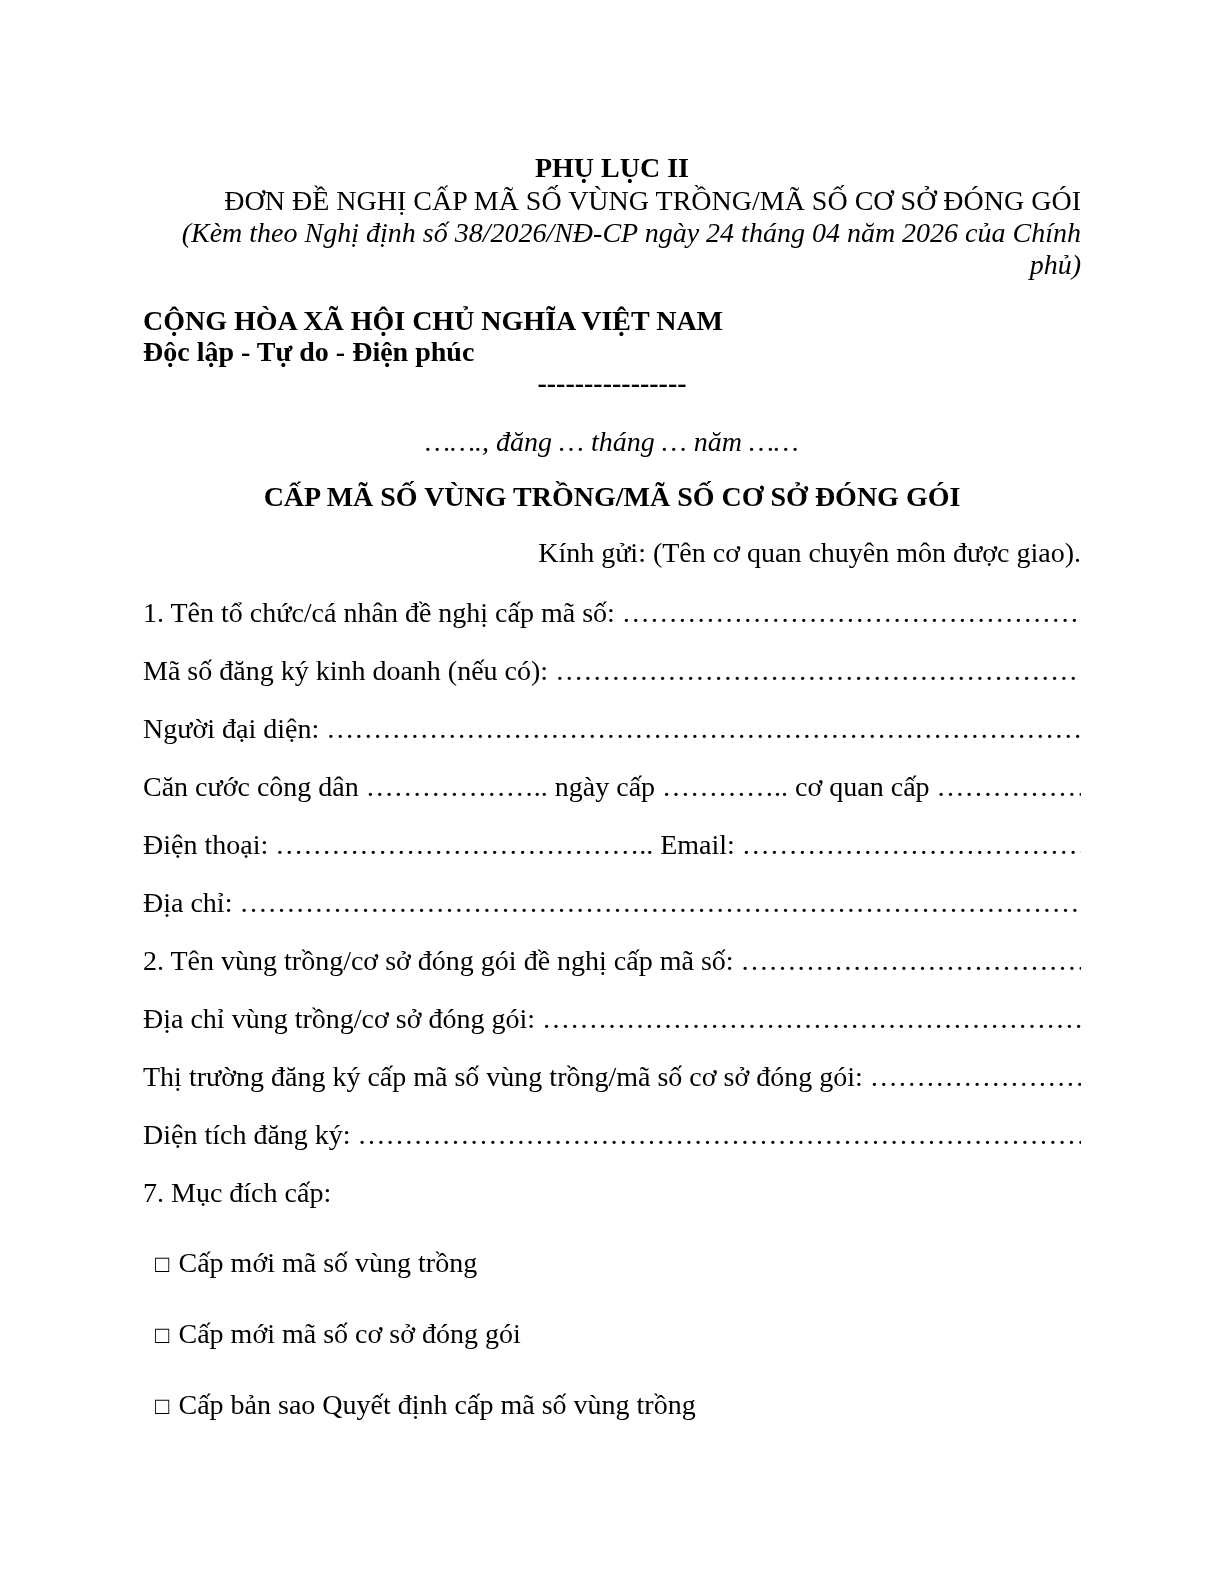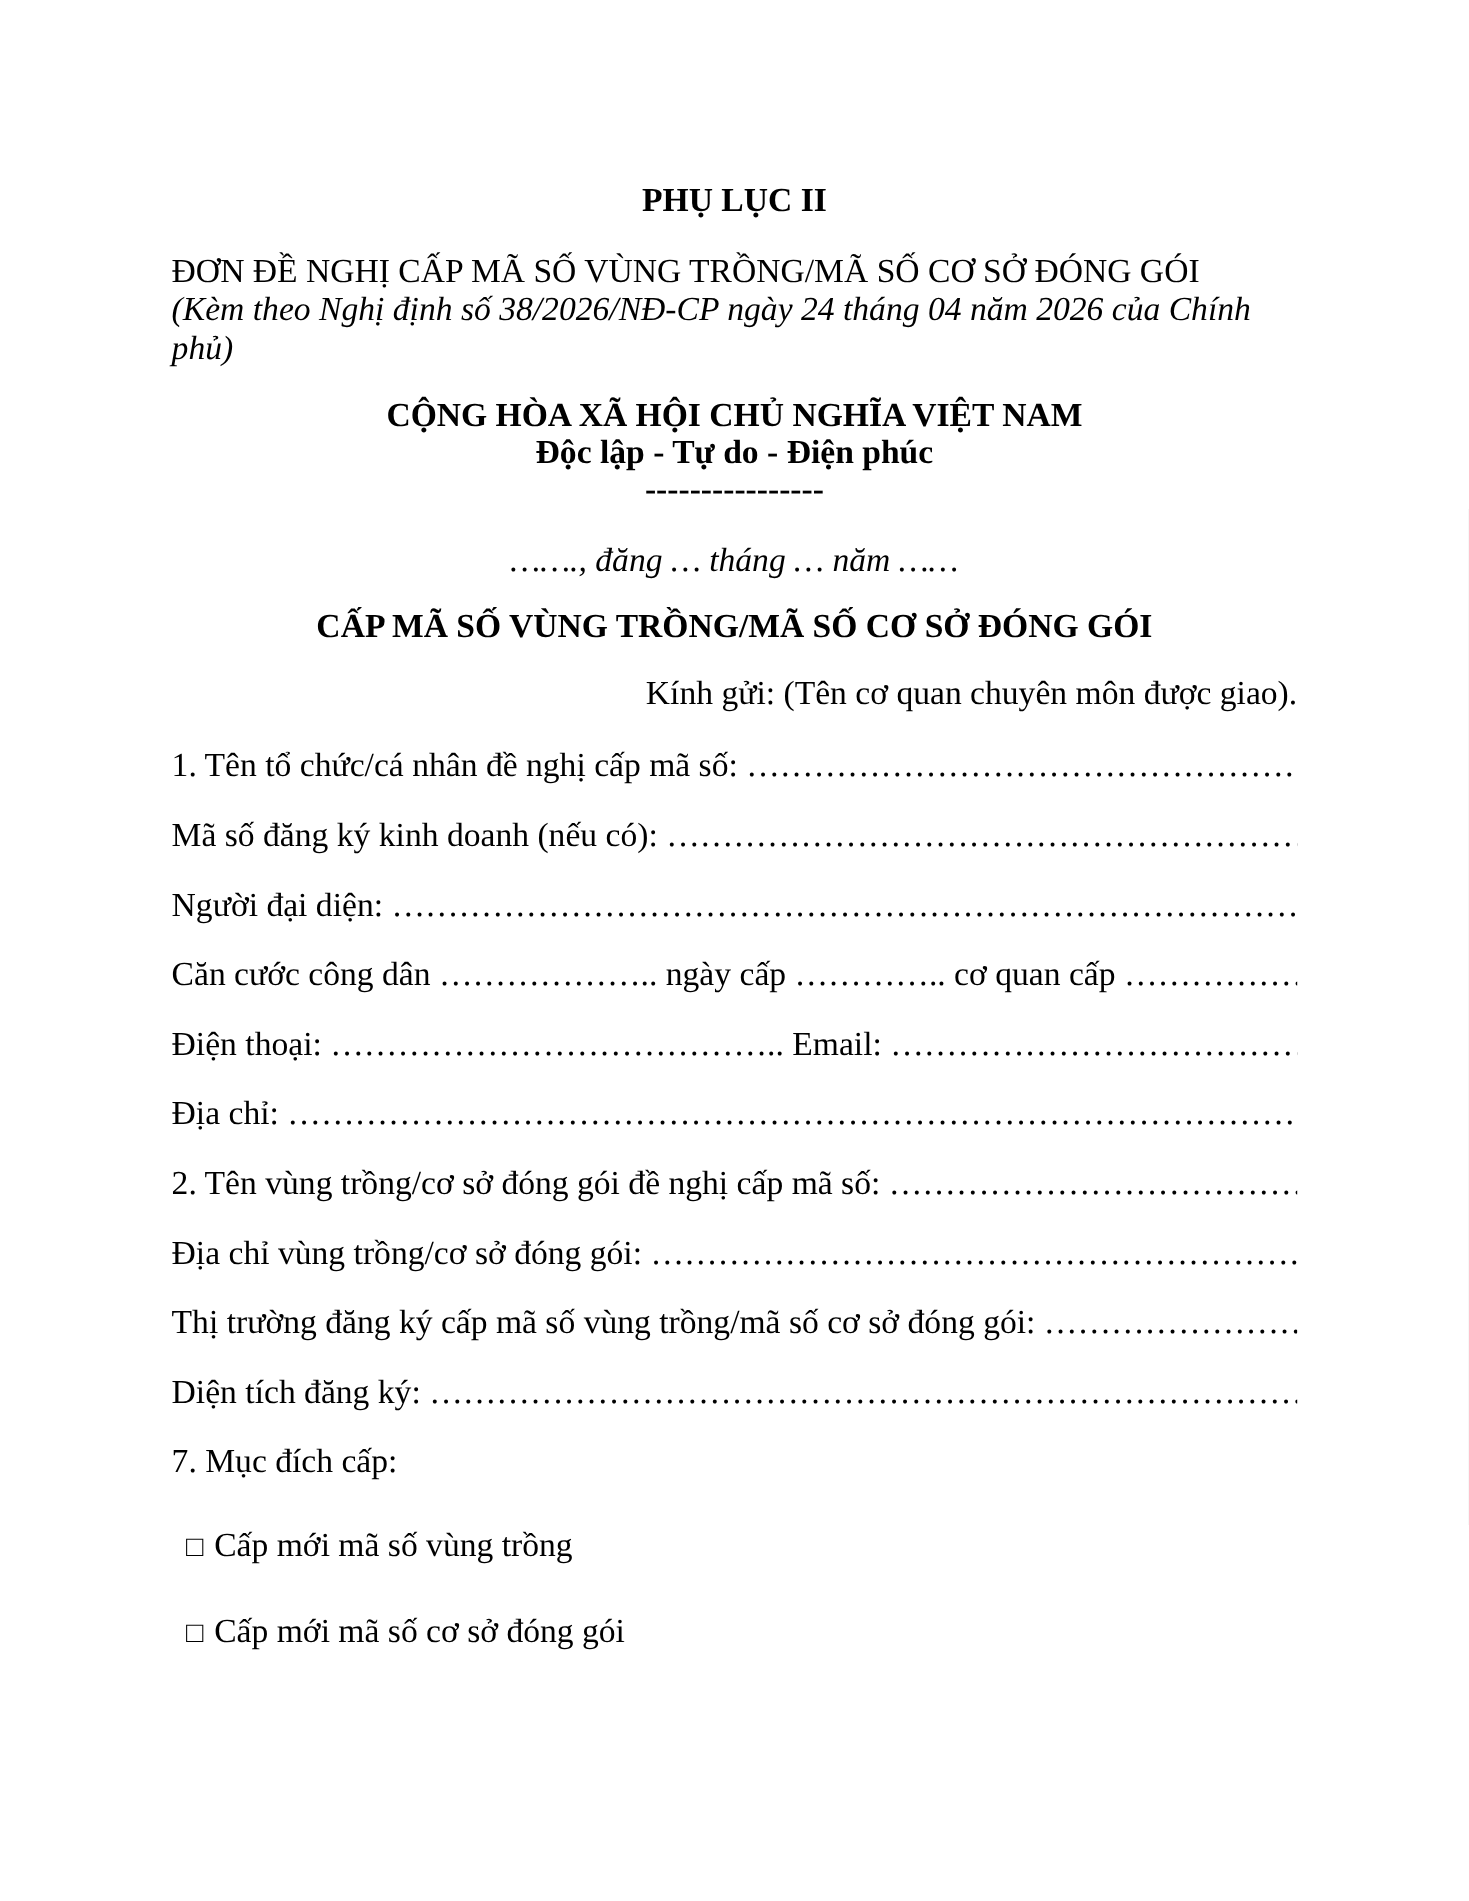--- a/index.html
+++ b/index.html
@@ -12,25 +12,25 @@
     background: #ffffff;
     color: #000000;
     font-family: "Liberation Serif", "DejaVu Serif", serif;
     font-size: 28px;
     overflow: hidden;
   }
   .content { padding: 151px 143px 0 143px; }
 
   .appendix-title { line-height: 34px; font-weight: bold; text-align: center; }
 
-  .title-block { margin-top: 26px; text-align: left; }
+  .title-block { text-align: right; }
   .form-subtitle { line-height: 32px; }
   .decree-note { line-height: 32px; font-style: italic; }
 
-  .national-block { margin-top: 24px; text-align: center; font-weight: bold; }
+  .national-block { margin-top: 24px; font-weight: bold; }
   .national-country { line-height: 31px; }
   .national-motto { line-height: 31px; }
   .motto-separator { margin-top: 6px; line-height: 20px; font-weight: bold; text-align: center; letter-spacing: 0; }
 
   .date-line { margin-top: 32px; line-height: 34px; font-style: italic; text-align: center; }
 
   .form-title-block { margin-top: 22px; text-align: center; font-weight: bold; }
   .form-title-block div { line-height: 31px; }
 
   .recipient { margin-top: 24px; line-height: 34px; text-align: right; }
@@ -94,16 +94,19 @@
       <p class="field">Diện tích đăng ký: ………………………………………………………………………….</p>
 
       <p class="field">7. Mục đích cấp:</p>
 
       <p class="checkbox-row">
         <span class="checkbox-box">□</span><span>Cấp mới mã số vùng trồng</span>
       </p>
       <p class="checkbox-row">
         <span class="checkbox-box">□</span><span>Cấp mới mã số cơ sở đóng gói</span>
       </p>
+      <p class="checkbox-row">
+        <span class="checkbox-box">□</span><span>Cấp bản sao Quyết định cấp mã số vùng trồng</span>
+      </p>
     </div>
 
   </div>
 </div>
 
 </body></html>

